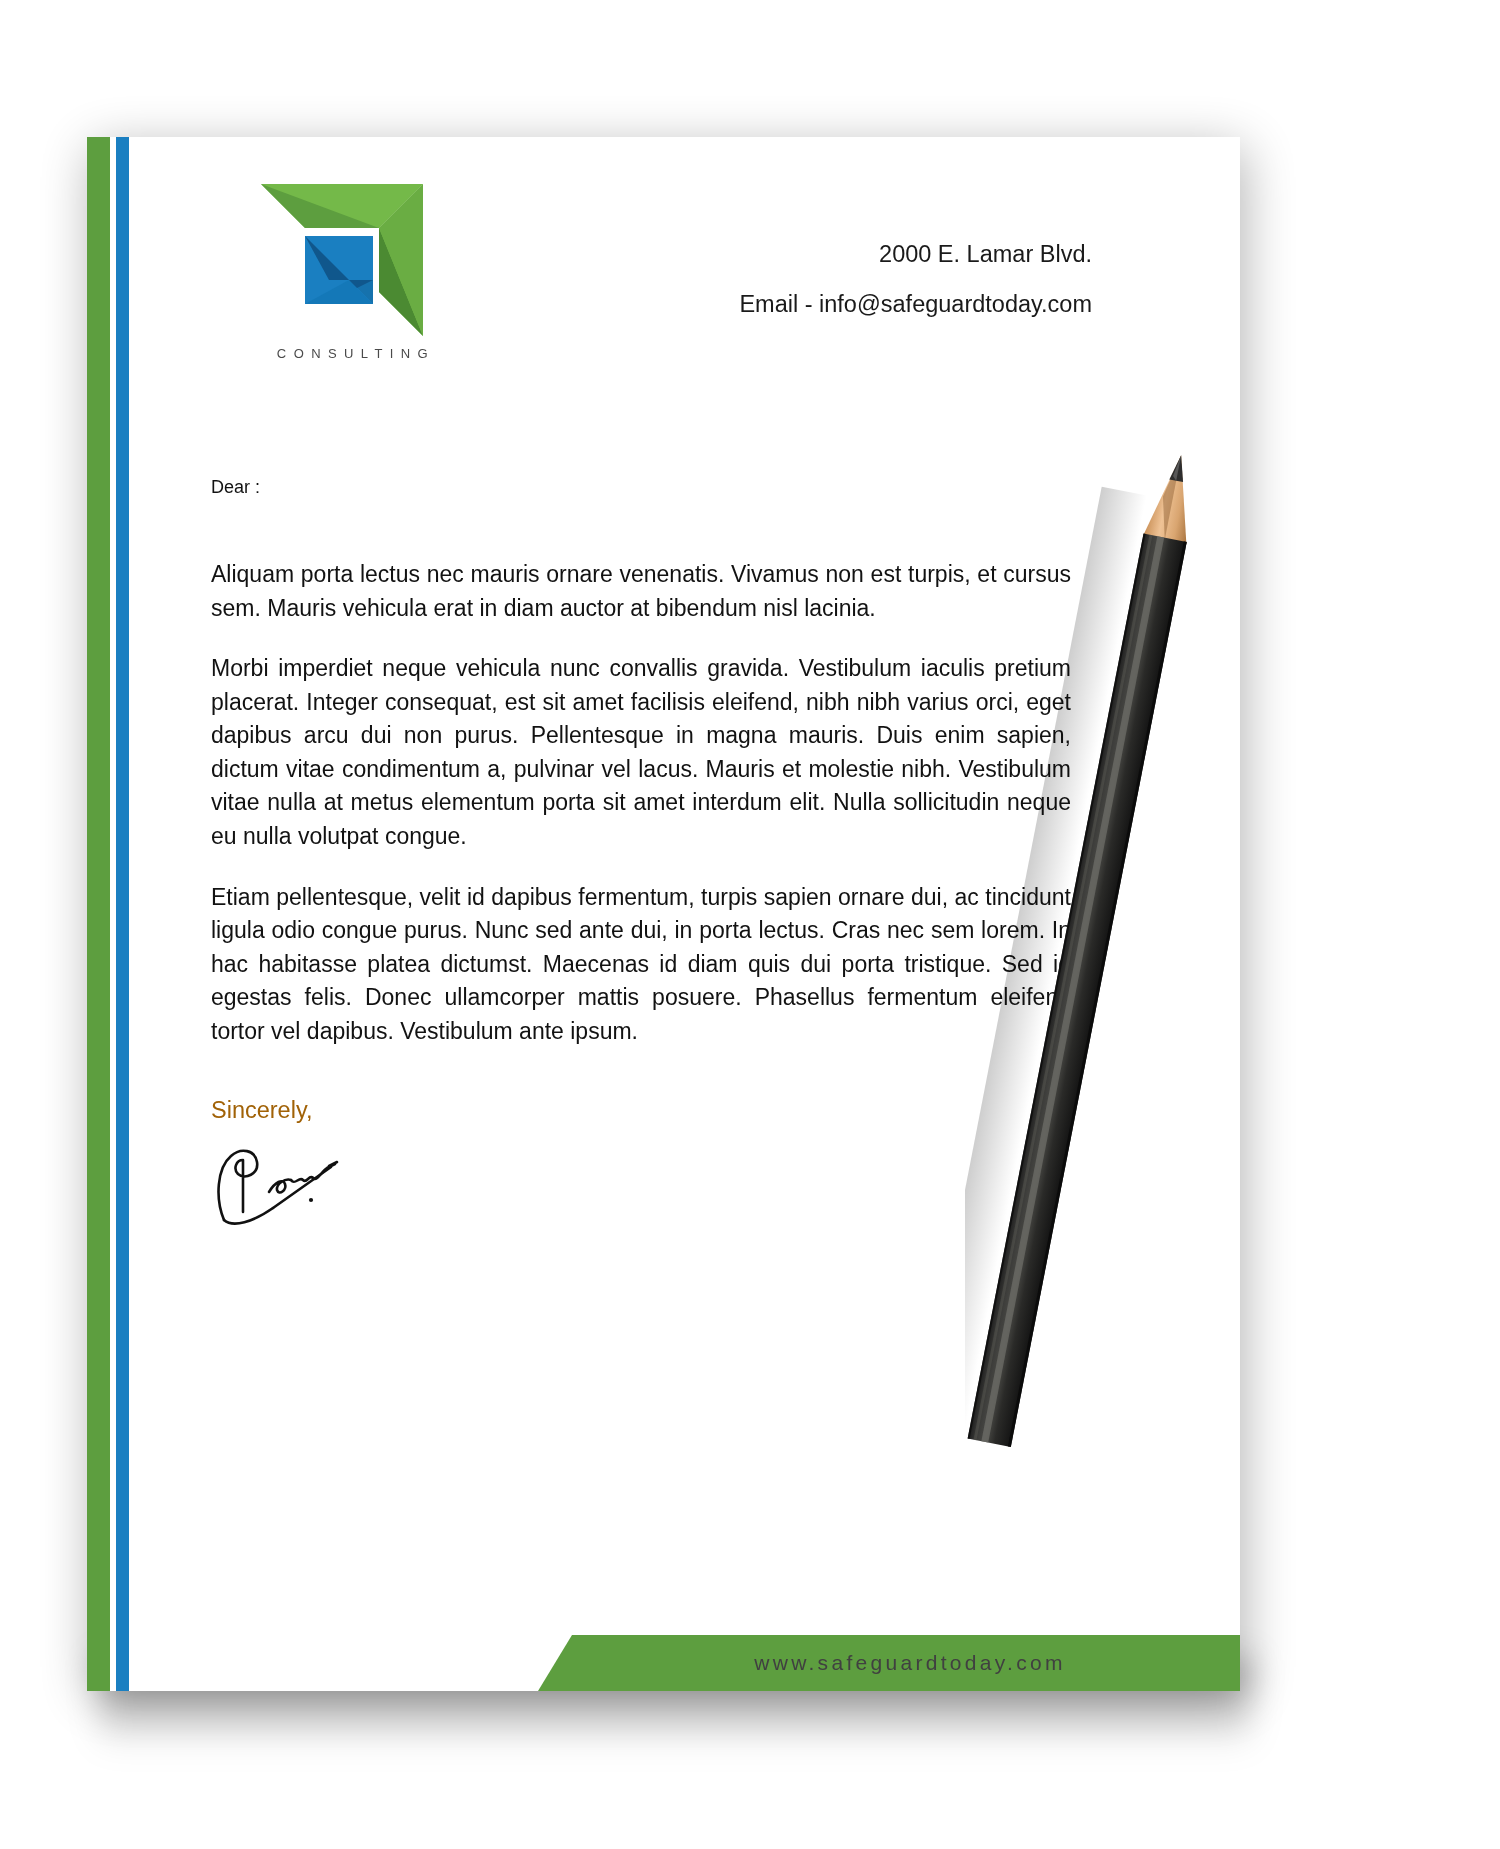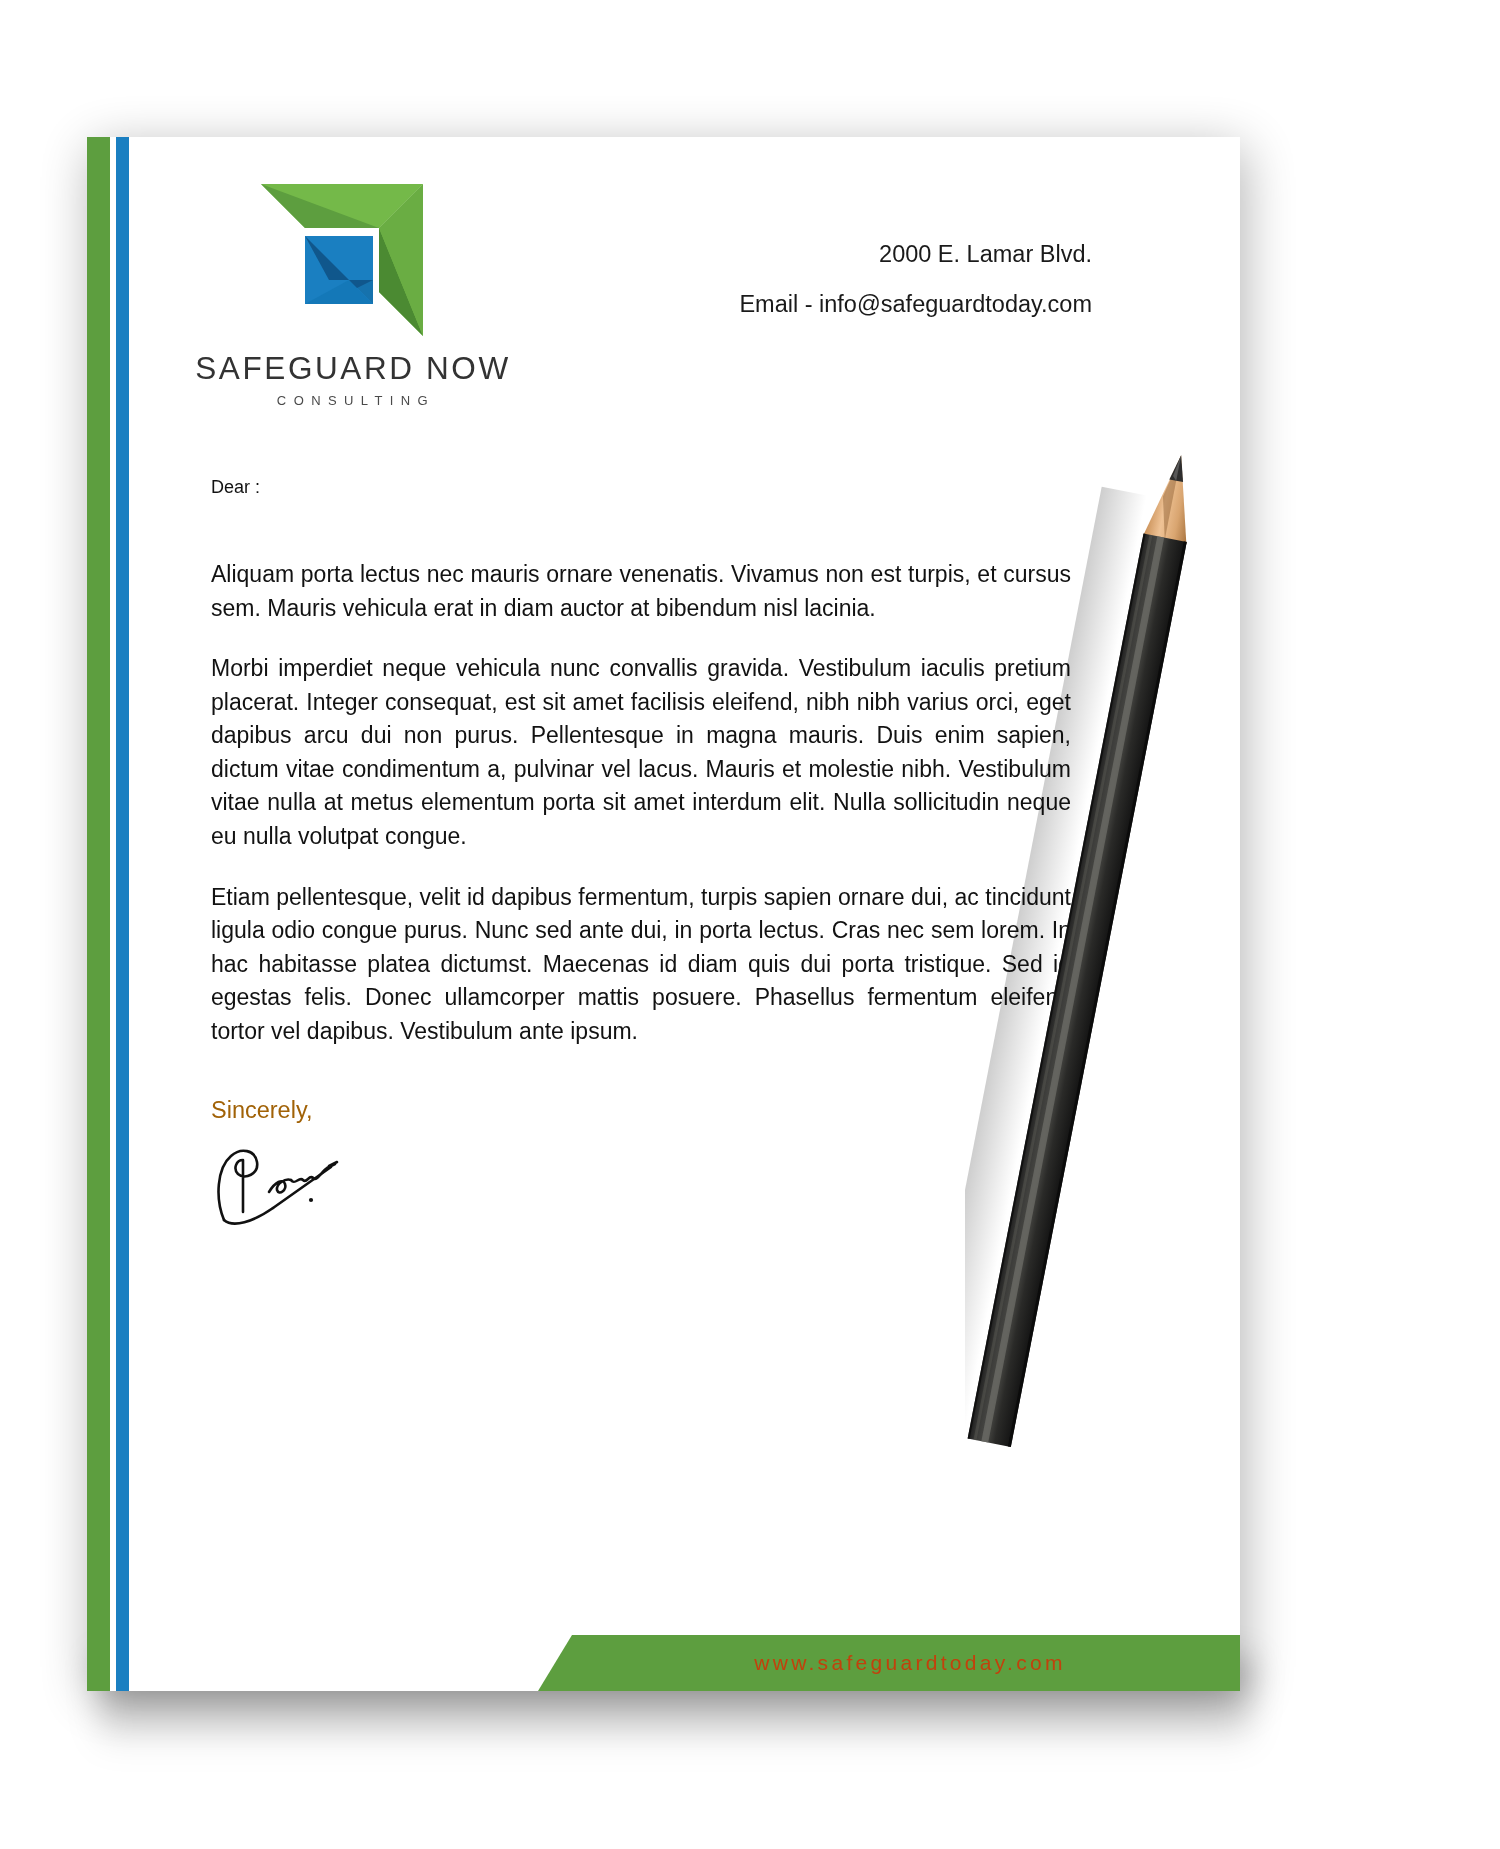--- a/index.html
+++ b/index.html
@@ -188,21 +188,21 @@
   }
   .footer-text {
     position: absolute;
     right: 0;
     top: 0;
     height: 56px;
     width: 660px;
     display: flex;
     align-items: center;
     justify-content: center;
-    color: #c2410c;
+    color: #404040;
     font-size: 21px;
     letter-spacing: 3.3px;
     white-space: nowrap;
   }
 
   
   #pencil {
     position: absolute;
     left: 965px;
     top: 440px;
@@ -238,21 +238,20 @@
 
           <polygon points="52,56 120,56 120,124 52,124" fill="#1a7fc1"></polygon>
 
           <polygon points="52,56 96,100 96,124 52,124" fill="#1a7fc1"></polygon>
           <polygon points="52,56 96,100 76,100" fill="#10578c"></polygon>
           <polygon points="96,100 120,100 120,124" fill="#1672ad"></polygon>
           <polygon points="96,100 120,124 52,124" fill="#1a7fc1"></polygon>
           <polygon points="96,100 120,100 96,112" fill="#10578c"></polygon>
           <polygon points="52,124 96,100 120,124" fill="#1478b8"></polygon>
         </svg>
-        <div class="logo-name">SAFEGUARD NOW</div>
         <div class="logo-sub">CONSULTING</div>
       </div>
 
       <div class="contact-block">
         <div class="ln">2000 E. Lamar Blvd.</div>
         <div class="gap"></div>
         <div class="ln">Email - info@safeguardtoday.com</div>
       </div>
 
     </div>

